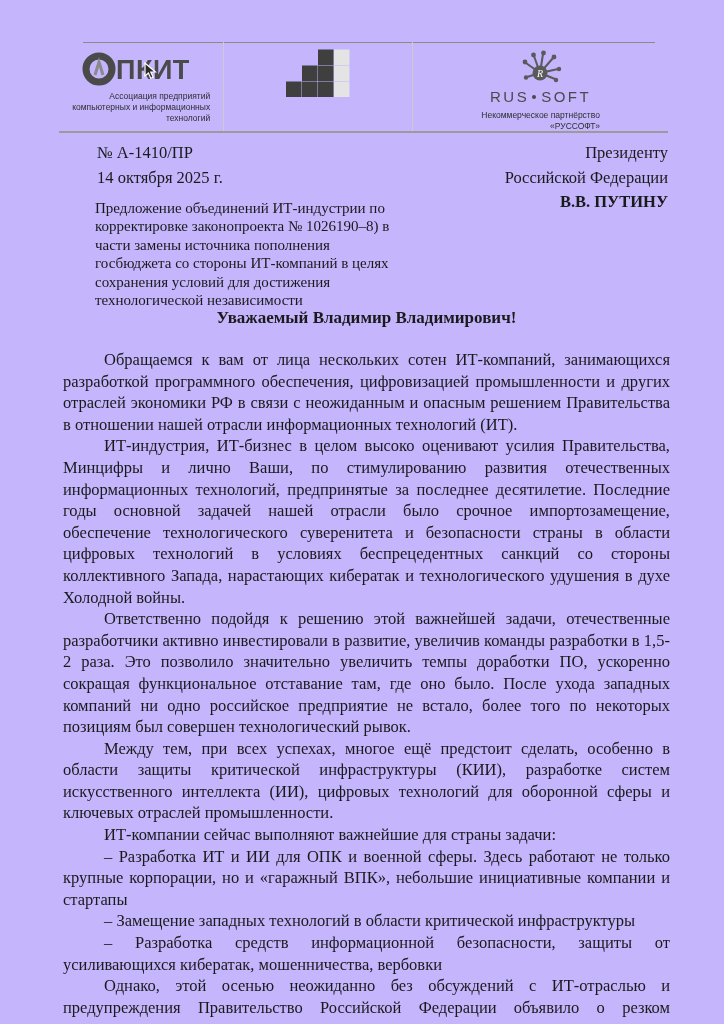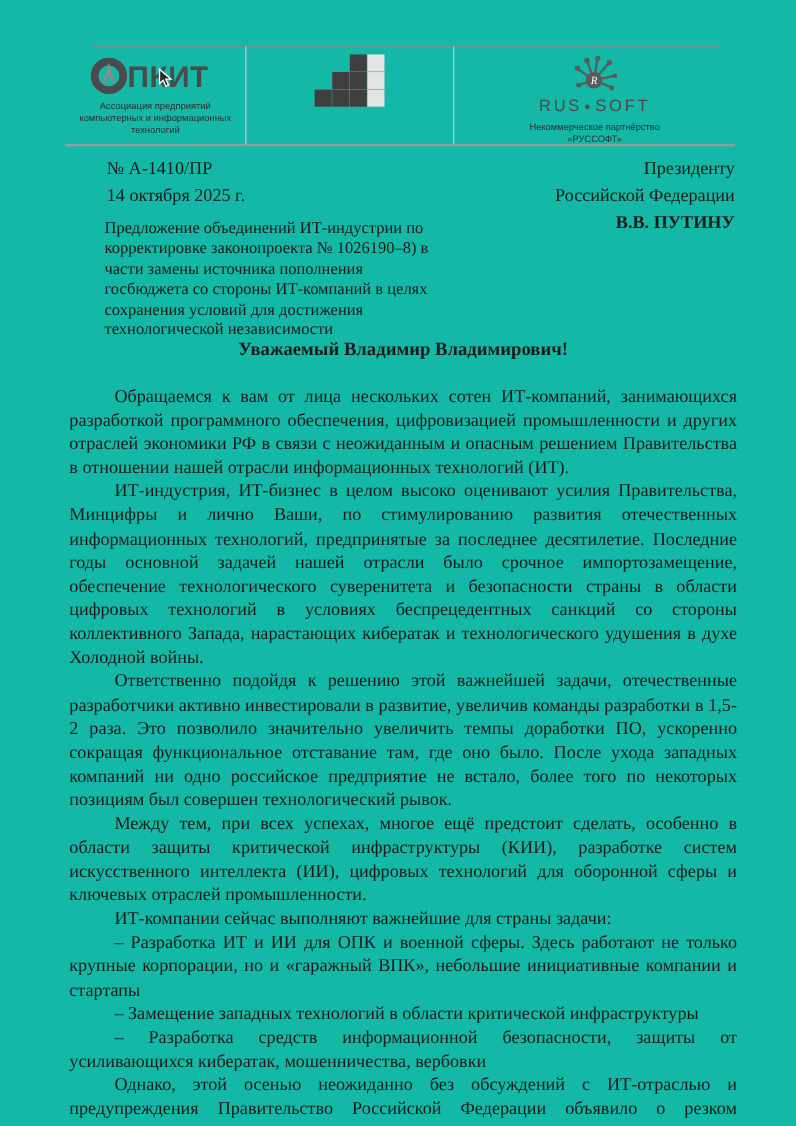--- a/index.html
+++ b/index.html
@@ -12,21 +12,21 @@
   }
   html,body{margin:0;padding:0;}
   body{
     width:724px;height:1024px;
     background:#ffffff;
     font-family:"Liberation Serif", serif;
     color:var(--ink);
     position:relative;
     overflow:hidden;
   }
-  .page{position:absolute;inset:0;background:#14b8a6;}
+  .page{position:absolute;inset:0;background:#c4b5fd;}
 
   
   .top-rule{
     position:absolute;left:83px;top:42px;width:572px;height:1px;
     background:#8a8a8a;
   }
   .letterhead{
     position:absolute;left:59px;top:42px;width:609px;height:91px;
     display:flex;
     border-bottom:2px solid var(--rule);
@@ -37,21 +37,21 @@
     display:flex;flex-direction:column;align-items:center;justify-content:flex-start;
     padding-top:7px;
   }
   .lh-cell + .lh-cell{border-left:1px solid var(--cell-rule);}
   .cell-apkit{flex:0 0 27%;}
   .cell-arpp{flex:0 0 31%;}
   .cell-russoft{flex:1 1 auto;}
   .lh-caption{
     font-family:"Liberation Sans", sans-serif;
     font-size:8.5px;line-height:11px;color:#2e2e2e;
-    text-align:center;
+    text-align:right;
   }
   .cell-apkit .lh-caption{margin-top:4px;}
   .cell-arpp  .lh-caption{margin-top:2px;}
   .cell-russoft .lh-caption{margin-top:5px;}
   .russoft-wordmark{
     display:flex;align-items:center;gap:3px;
     font-family:"Liberation Sans", sans-serif;
     font-size:15px;letter-spacing:2.5px;color:#4a4a4a;
     margin-top:1px;
   }

